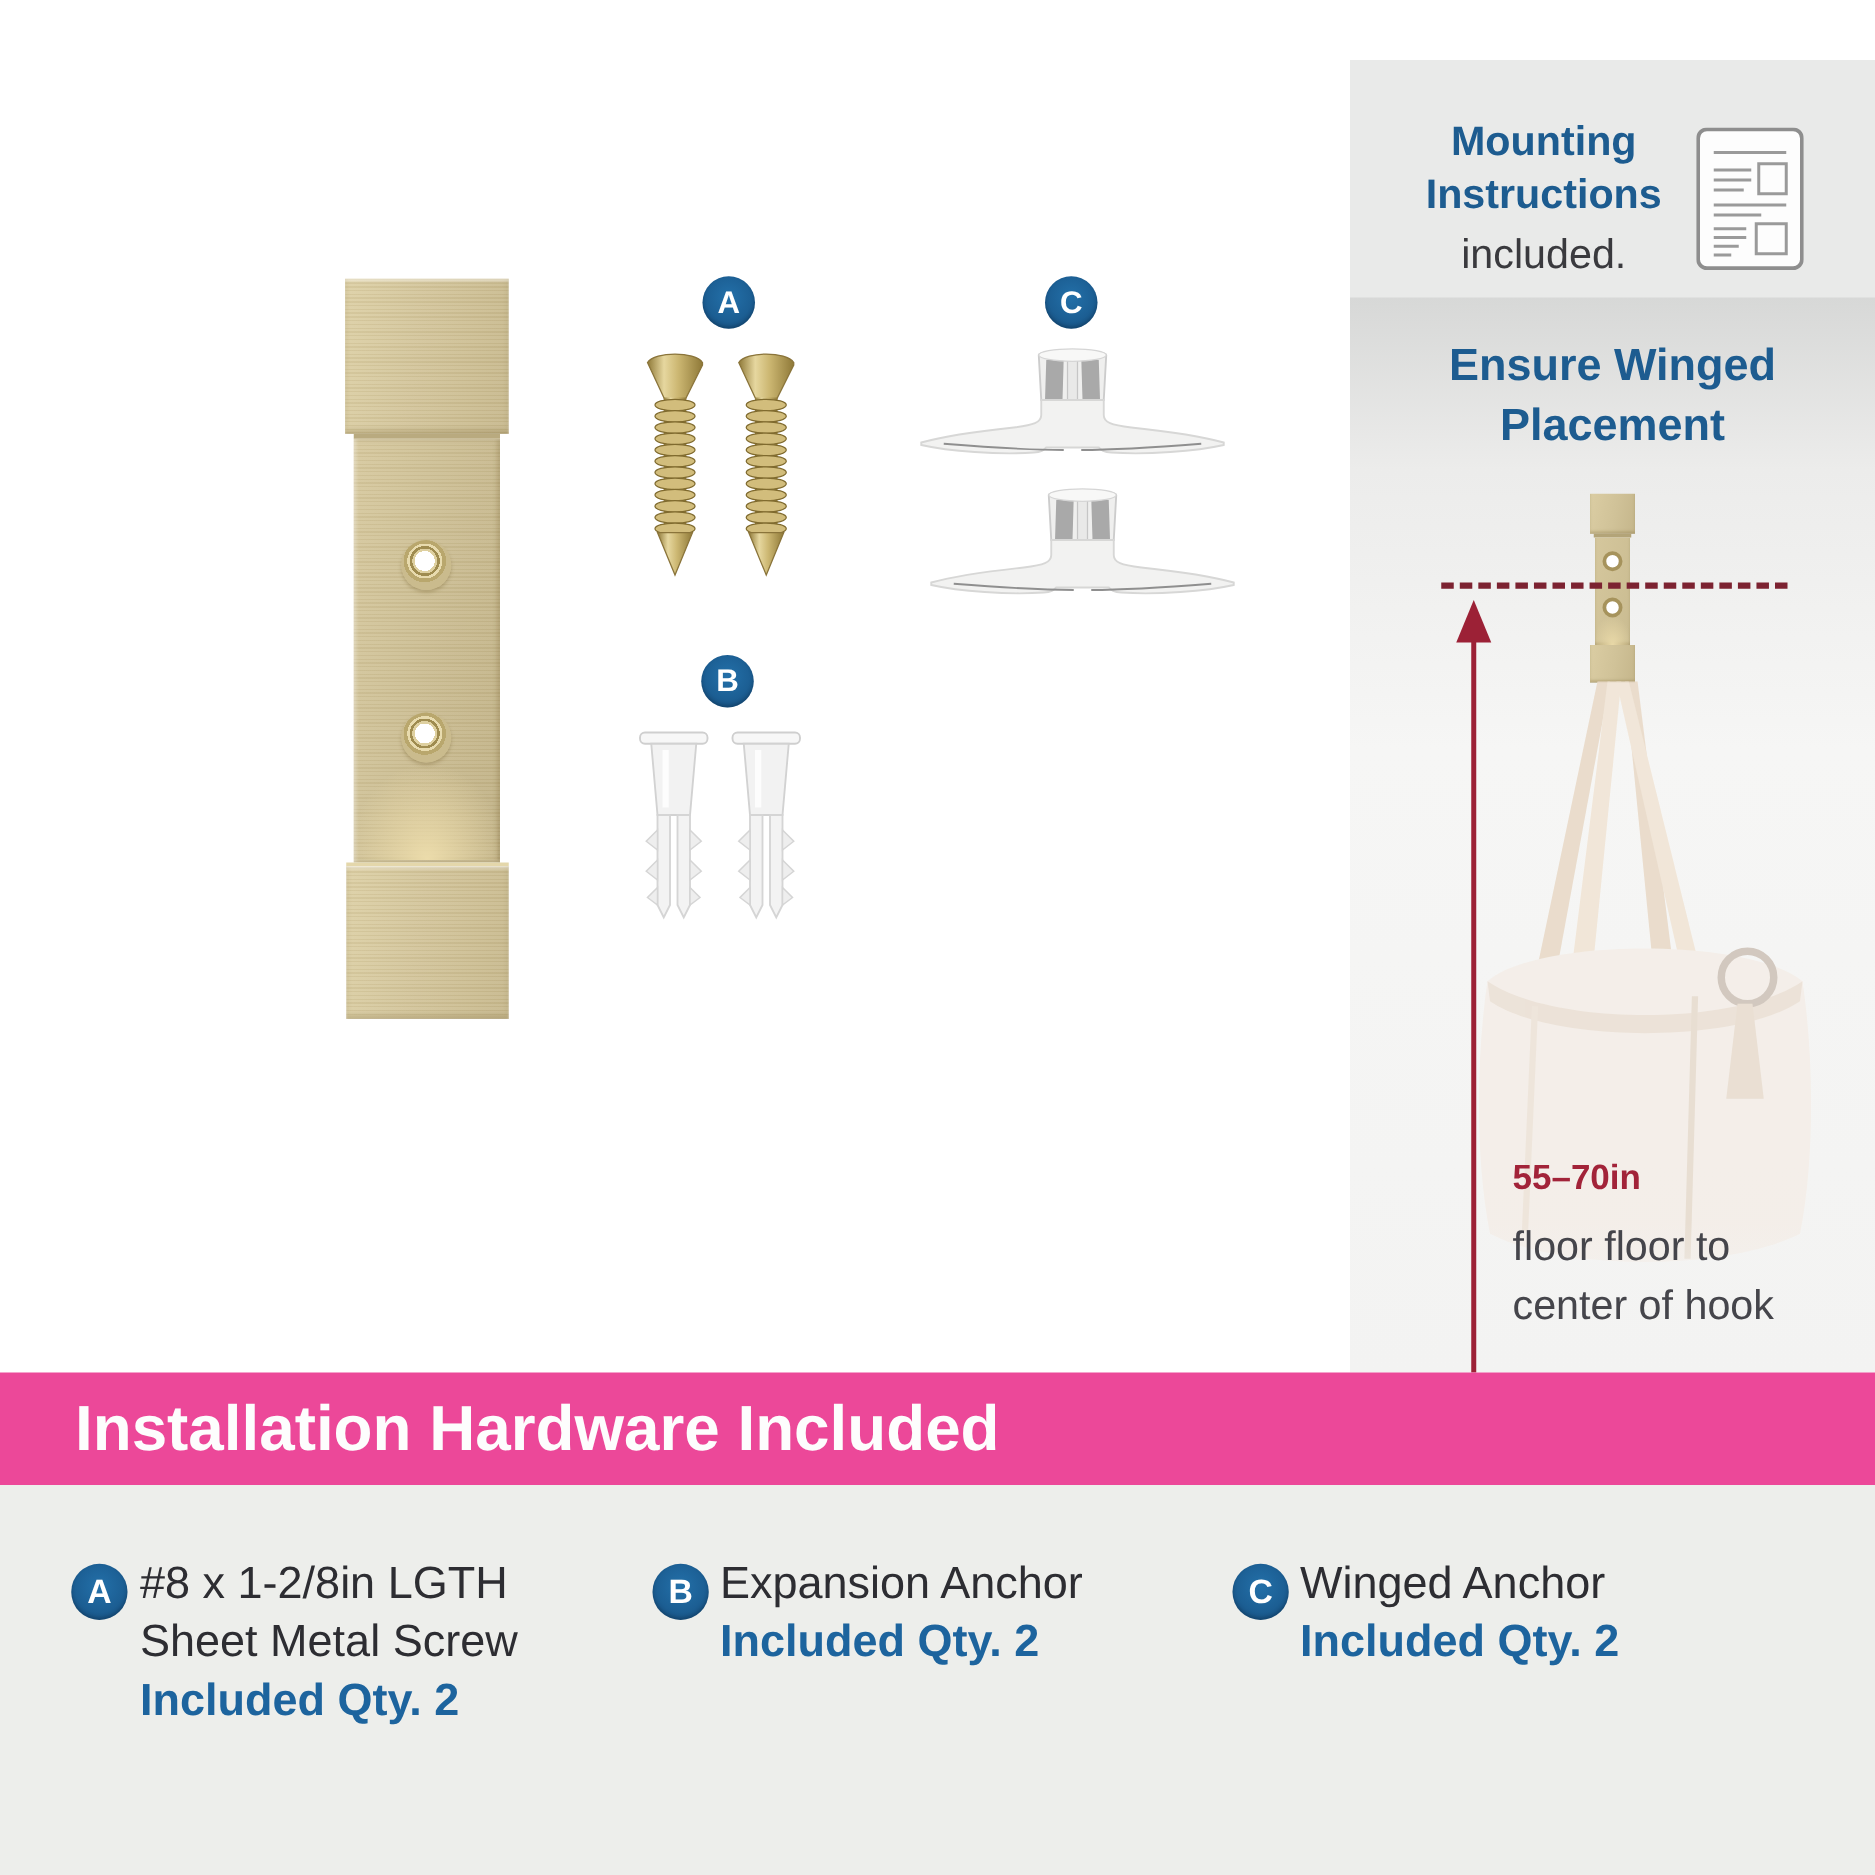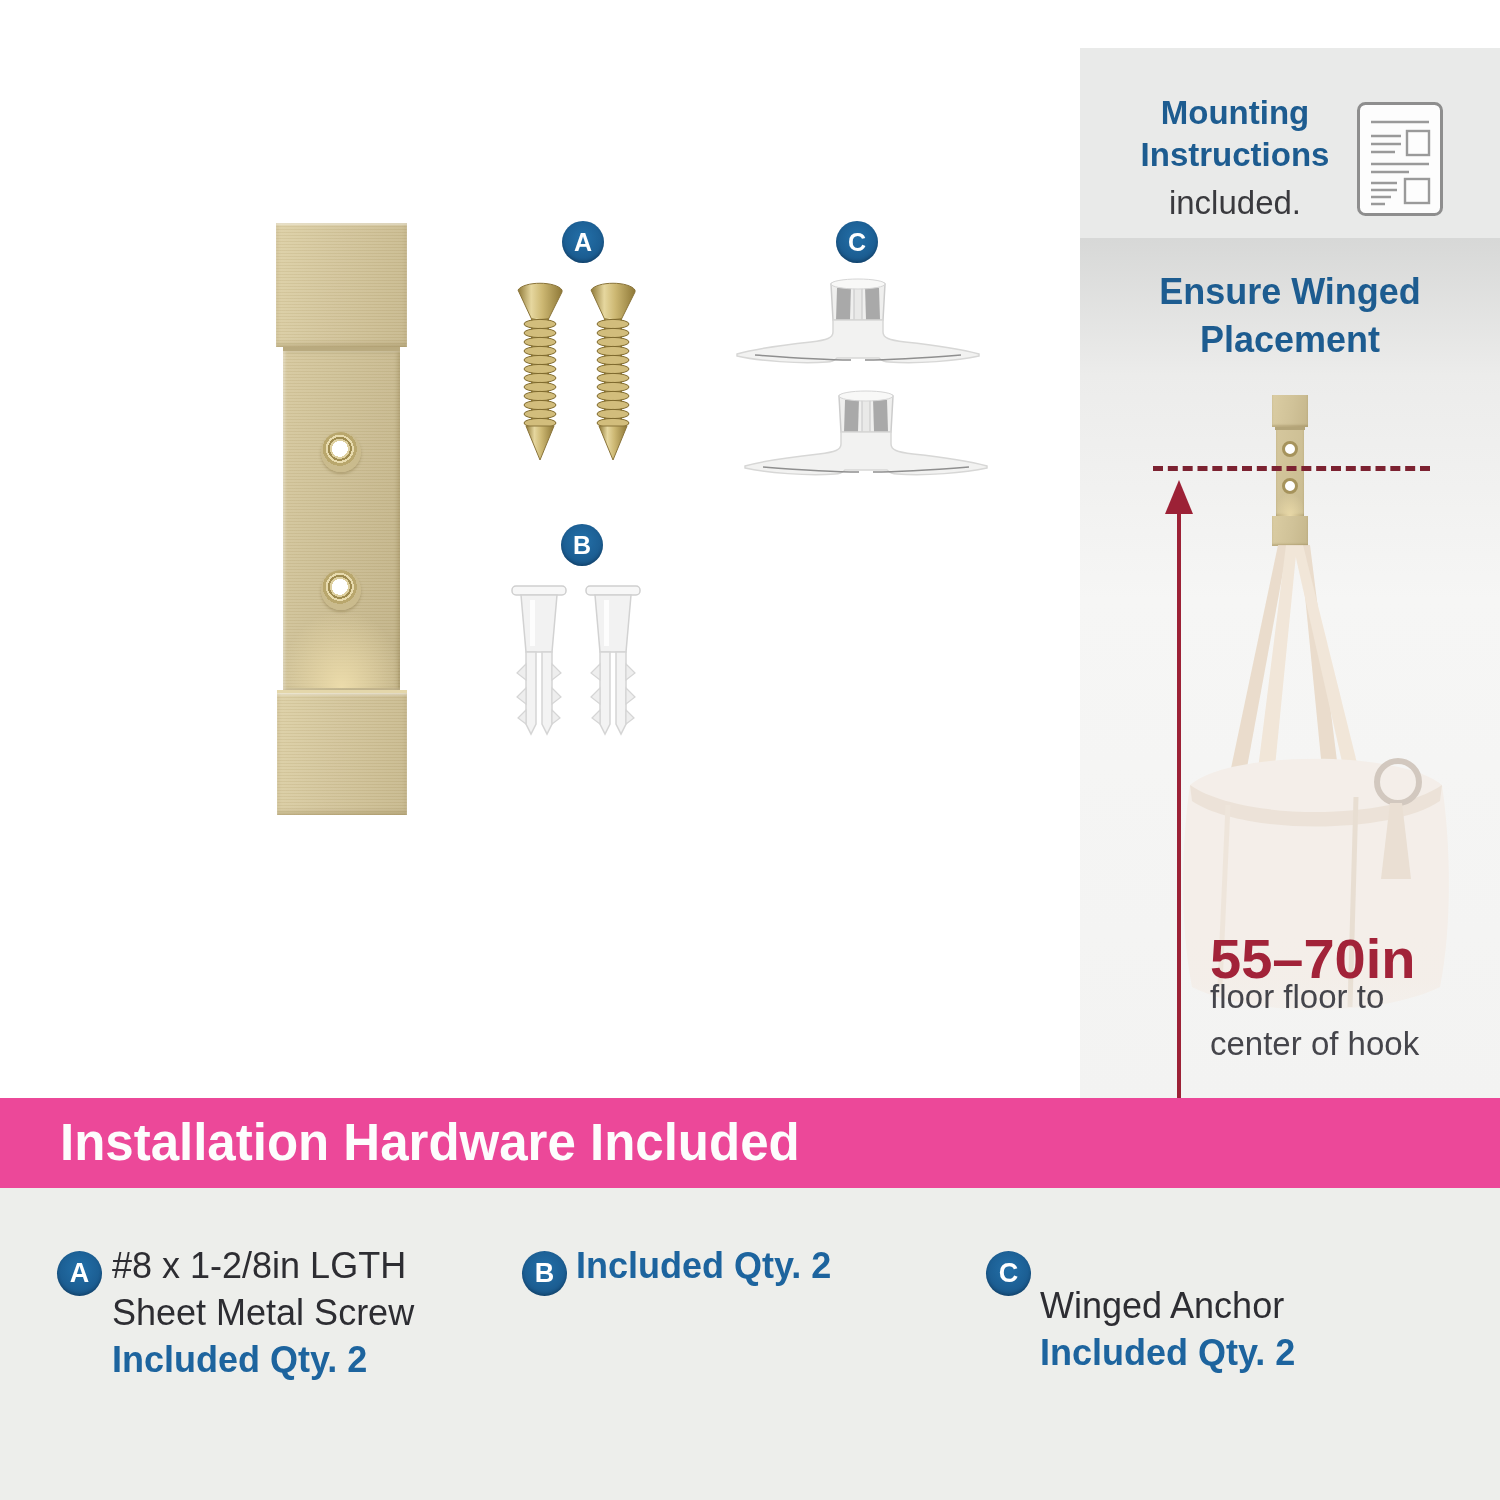--- a/index.html
+++ b/index.html
@@ -47,21 +47,21 @@
   
   .panel{left:1080px;top:238px;width:420px;height:860px;
     background:linear-gradient(180deg,#d7d8d7 0%,#ececeb 16%,#f6f6f5 42%,#f3f3f2 100%);}
   .panel-title{position:absolute;left:0;top:30px;width:100%;text-align:center;
     color:#1d5c90;font-weight:700;font-size:36px;line-height:48px;}
   .dash-line{position:absolute;left:73px;top:228px;width:277px;height:0;
     border-top:5px dashed #7c2231;z-index:6;}
   .up-arrow-line{position:absolute;left:97px;top:274px;width:4px;height:586px;background:#9c2136;z-index:6;}
   .up-arrow-head{position:absolute;left:85px;top:242px;width:0;height:0;z-index:6;
     border-left:14px solid transparent;border-right:14px solid transparent;border-bottom:34px solid #9c2136;}
-  .range-txt{position:absolute;left:130px;top:688px;color:#a22339;font-weight:700;font-size:56px;z-index:7;}
+  .range-txt{position:absolute;left:130px;top:688px;color:#a22339;font-weight:700;font-size:28px;z-index:7;}
   .cap-txt{position:absolute;left:130px;color:#45454b;font-weight:400;font-size:33px;z-index:7;}
   .mini-hook div{position:absolute;}
   .mini-gold{background:linear-gradient(100deg,#dbcda3,#d0c298 55%,#c5b68b);box-shadow:inset 0 -2px 2px rgba(110,90,40,.25);}
   .mini-dot{width:10px;height:10px;border-radius:50%;background:#ffffff;border:3px solid #a6935c;}
 
   
   .banner{left:0;top:1098px;width:1500px;height:90px;background:#ec4899;z-index:8;}
   .banner-title{color:#fdfdfd;font-weight:700;font-size:51px;line-height:90px;padding-left:60px;}
 
   
@@ -275,28 +275,29 @@
         <div>Sheet Metal Screw</div>
         <div class="legend-qty">Included Qty. 2</div>
       </div>
     </div>
 
     <div>
       <div class="badge" style="left:522px;top:63px;width:45px;height:45px;font-size:27px;">
         <span>B</span>
       </div>
       <div class="legend-text" style="left:576px;top:54px;">
+        <div>Expansion Anchor</div>
         <div class="legend-qty">Included Qty. 2</div>
       </div>
     </div>
 
     <div>
       <div class="badge" style="left:986px;top:63px;width:45px;height:45px;font-size:27px;">
         <span>C</span>
       </div>
-      <div class="legend-text" style="left:1040px;top:54px;margin-top:40px;">
+      <div class="legend-text" style="left:1040px;top:54px;">
         <div>Winged Anchor</div>
         <div class="legend-qty">Included Qty. 2</div>
       </div>
     </div>
 
   </div>
 </div>
 
 </body></html>

